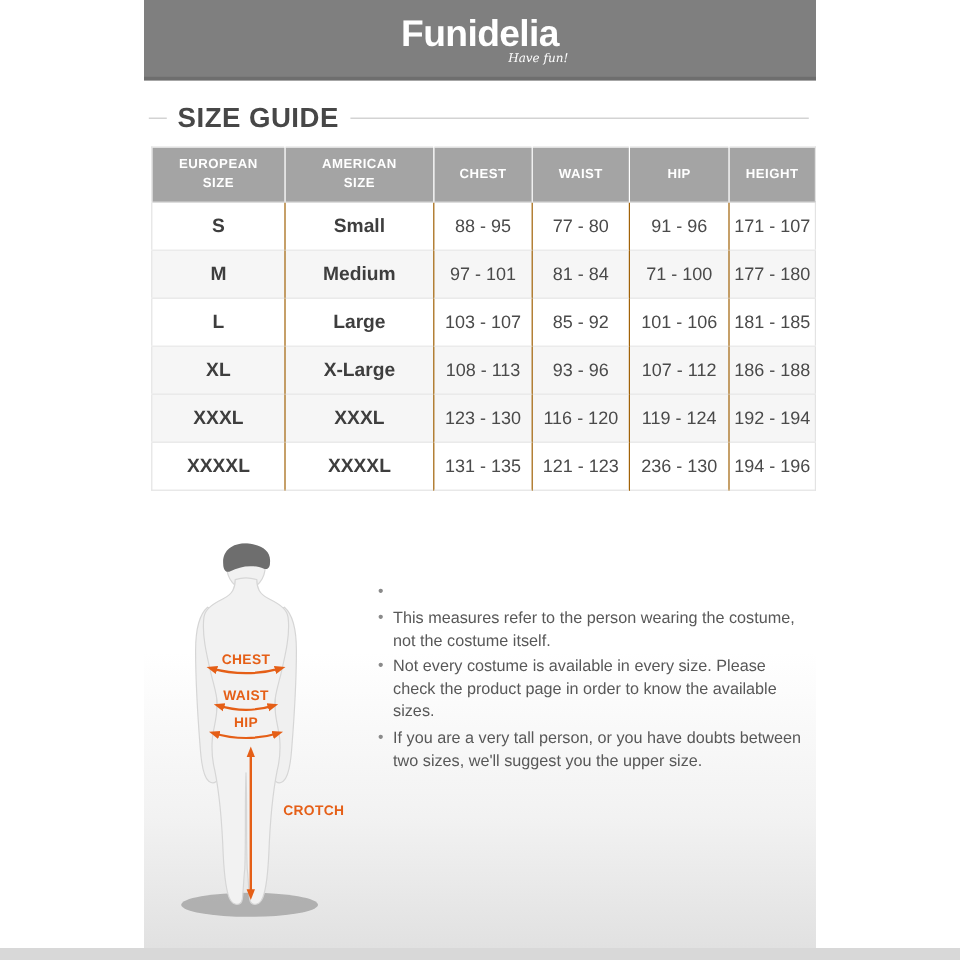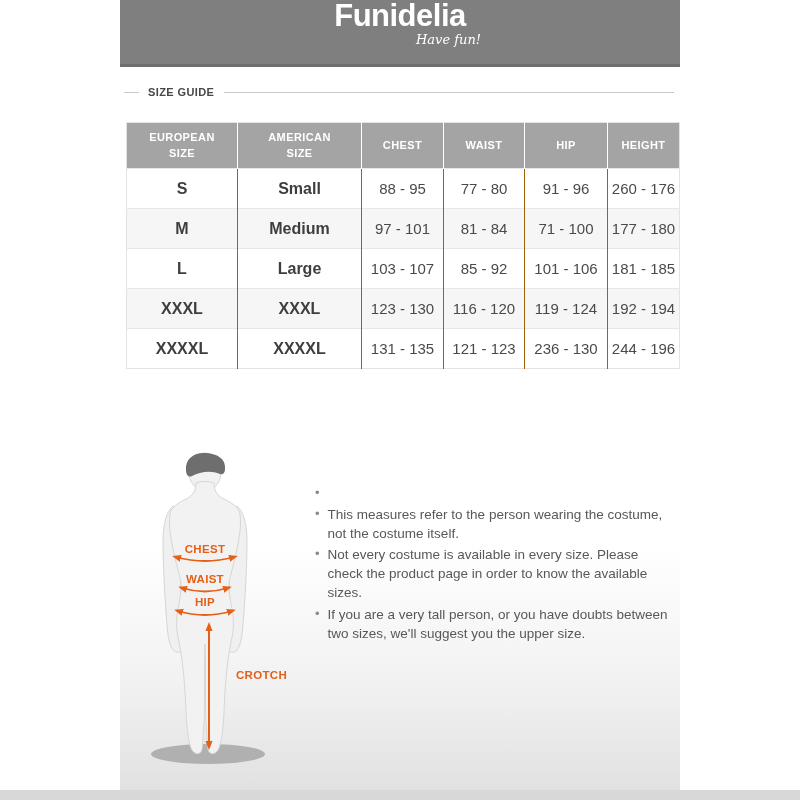--- a/index.html
+++ b/index.html
@@ -9,35 +9,35 @@
     font-family:"Liberation Sans",sans-serif;
   }
   
   .banner{
     position:absolute;left:120px;top:0;width:560px;height:64px;
     background:#7f7f7f;border-bottom:3px solid #6e6e6e;
     text-align:center;
   }
   .logo{
     color:#ffffff;font-weight:bold;font-size:31px;letter-spacing:-0.5px;
-    padding-top:0;line-height:1;
+    padding-top:12px;line-height:1;
   }
   .tagline{
     color:#ffffff;font-family:"DejaVu Serif",serif;font-style:italic;
-    font-size:13px;line-height:1;margin-top:2px;padding-left:97px;
+    font-size:10px;line-height:1;margin-top:2px;padding-left:97px;
   }
   
   .content{position:absolute;left:120px;top:67px;width:560px;height:723px;}
   .title-row{
     position:absolute;top:20px;left:4px;right:6px;
     display:flex;align-items:center;
   }
   .title-dash{width:15px;height:1px;background:#c9c9c9;margin-right:9px;}
   .page-title{
-    font-size:11px;font-weight:bold;color:#474747;letter-spacing:.4px;
+    font-size:23px;font-weight:bold;color:#474747;letter-spacing:.4px;
     line-height:1;white-space:nowrap;
   }
   .title-rule{flex:1;height:1px;background:#c9c9c9;margin-left:10px;}
   
   table.size-table{
     position:absolute;top:55px;left:6px;width:547px;
     border-collapse:collapse;table-layout:fixed;
     border:1px solid #e3e3e3;
   }
   .size-table th{
@@ -105,53 +105,61 @@
           <th>HEIGHT</th>
         </tr>
     </thead>
     <tbody id="table-body">
         <tr>
           <td class="size">S</td>
           <td class="size">Small</td>
           <td class="num">88 - 95</td>
           <td class="num">77 - 80</td>
           <td class="num">91 - 96</td>
-          <td class="num">260 - 176</td>
+          <td class="num">171 - 107</td>
         </tr>
         <tr class="alt">
           <td class="size">M</td>
           <td class="size">Medium</td>
           <td class="num">97 - 101</td>
           <td class="num">81 - 84</td>
           <td class="num">71 - 100</td>
           <td class="num">177 - 180</td>
         </tr>
         <tr>
           <td class="size">L</td>
           <td class="size">Large</td>
           <td class="num">103 - 107</td>
           <td class="num">85 - 92</td>
           <td class="num">101 - 106</td>
           <td class="num">181 - 185</td>
         </tr>
         <tr class="alt">
+          <td class="size">XL</td>
+          <td class="size">X-Large</td>
+          <td class="num">108 - 113</td>
+          <td class="num">93 - 96</td>
+          <td class="num">107 - 112</td>
+          <td class="num">186 - 188</td>
+        </tr>
+        <tr class="alt">
           <td class="size">XXXL</td>
           <td class="size">XXXL</td>
           <td class="num">123 - 130</td>
           <td class="num">116 - 120</td>
           <td class="num">119 - 124</td>
           <td class="num">192 - 194</td>
         </tr>
         <tr>
           <td class="size">XXXXL</td>
           <td class="size">XXXXL</td>
           <td class="num">131 - 135</td>
           <td class="num">121 - 123</td>
           <td class="num">236 - 130</td>
-          <td class="num">244 - 196</td>
+          <td class="num">194 - 196</td>
         </tr>
       </tbody>
   </table>
 
   <div class="bottom">
 
     <svg class="figure-svg" width="210" height="324" viewBox="0 0 210 324">
       <defs>
         <marker id="ah" markerWidth="9" markerHeight="9" refX="5" refY="4.5" orient="auto-start-reverse" markerUnits="userSpaceOnUse">
           <path d="M0,1 L9,4.5 L0,8 Z" fill="#e55f17"></path>

